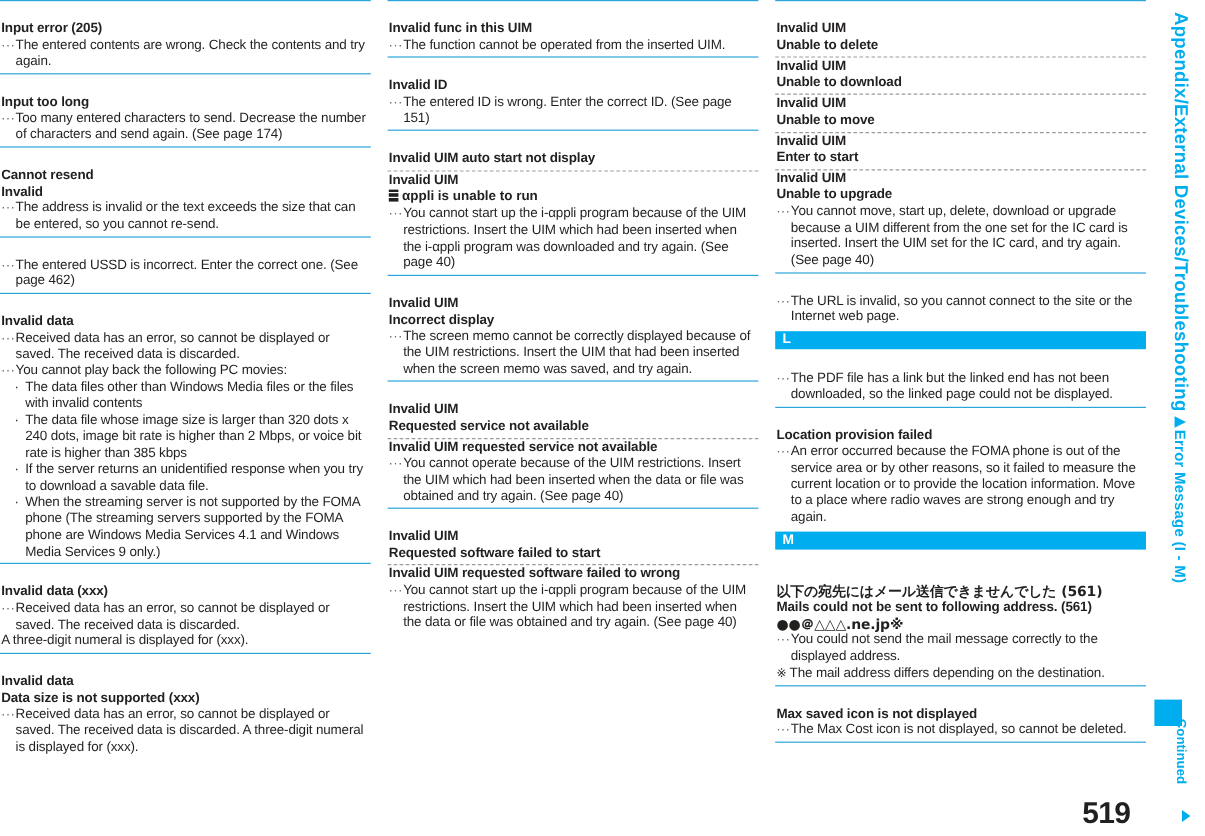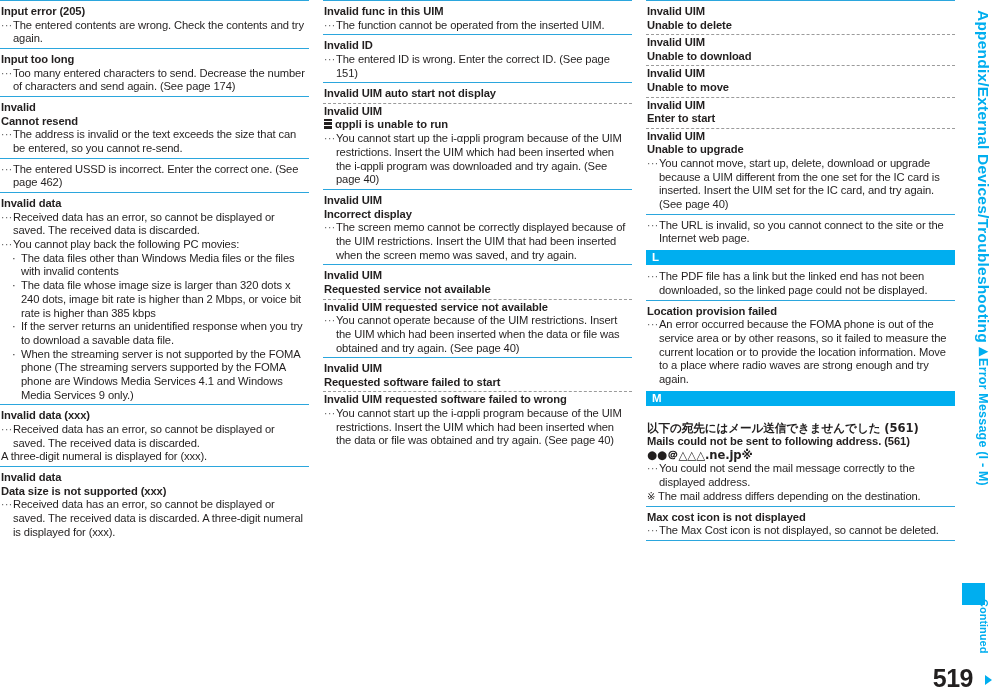--- a/index.html
+++ b/index.html
@@ -37,21 +37,21 @@
   .col {
     width: 309px;
     margin-right: 14px;
     position: relative;
   }
   .col:last-child { margin-right: 0; }
 
   
   .entry {
     border-top: 1.6px solid #2ba6dd;
-    padding-top: 4px;
+    padding-top: 17px;
     padding-bottom: 2px;
   }
   .entry.first { border-top: 1.6px solid #2ba6dd; }
   .entry.last-rule { border-bottom: 1.6px solid #2ba6dd; }
 
   .term {
     font-weight: bold;
     font-size: 11.2px;
     line-height: 13.6px;
     letter-spacing: -0.1px;
@@ -220,21 +220,21 @@
     position: absolute;
     right: 4px;
     bottom: 6px;
     width: 0; height: 0;
     border-left: 7px solid #00aeef;
     border-top: 5px solid transparent;
     border-bottom: 5px solid transparent;
   }
   #pagenum {
     position: absolute;
-    right: 31px;
+    right: 62px;
     bottom: 4px;
     font-size: 25px;
     font-weight: bold;
     color: #221f1f;
     letter-spacing: -0.5px;
   }
 </style>
 </head>
 <body>
 
@@ -250,22 +250,22 @@
           </div>
         </div>
         <div class="entry">
           <div class="term">Input too long</div>
           <div class="desc">
             <span class="lead">···</span>
             <span class="body">Too many entered characters to send. Decrease the number of characters and send again. (See page 174)</span>
           </div>
         </div>
         <div class="entry">
+          <div class="term">Cannot resend</div>
           <div class="term">Invalid</div>
-          <div class="term">Cannot resend</div>
           <div class="desc">
             <span class="lead">···</span>
             <span class="body">The address is invalid or the text exceeds the size that can be entered, so you cannot re-send.</span>
           </div>
         </div>
         <div class="entry">
           <div class="desc">
             <span class="lead">···</span>
             <span class="body">The entered USSD is incorrect. Enter the correct one. (See page 462)</span>
           </div>
@@ -429,21 +429,21 @@
           <div class="desc">
             <span class="lead">···</span>
             <span class="body">You could not send the mail message correctly to the displayed address.</span>
           </div>
           <div class="note">
             <span class="mark">※</span>
             <span class="body">The mail address differs depending on the destination.</span>
           </div>
         </div>
         <div class="entry last-rule">
-          <div class="term">Max cost icon is not displayed</div>
+          <div class="term">Max saved icon is not displayed</div>
           <div class="desc">
             <span class="lead">···</span>
             <span class="body">The Max Cost icon is not displayed, so cannot be deleted.</span>
           </div>
         </div>
       </div>
     </div>
 
   <div id="edge">
     <div id="runhead">

